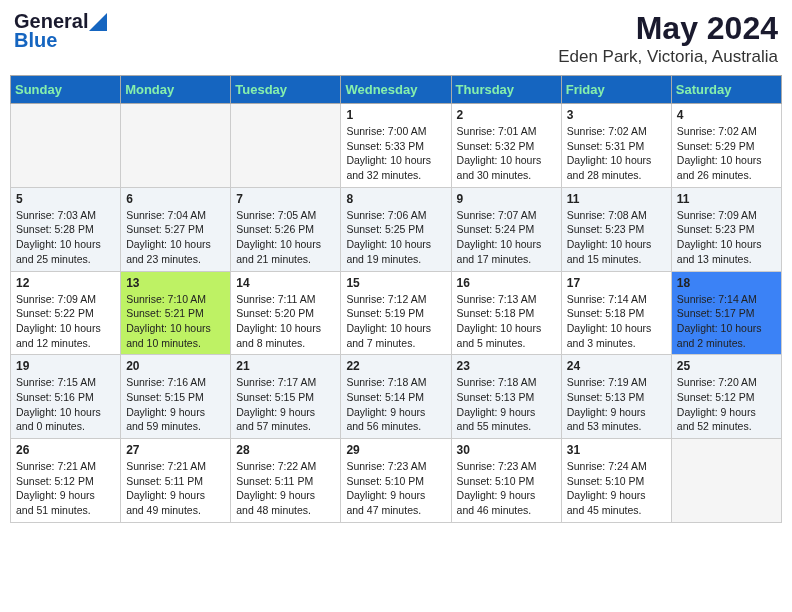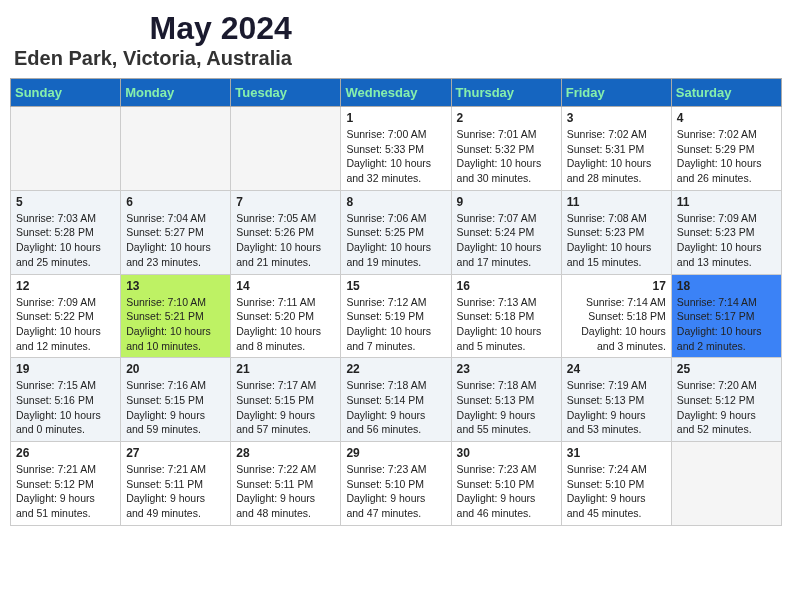--- a/index.html
+++ b/index.html
@@ -28,22 +28,22 @@
     }
     .title-block {
       text-align: right;
     }
     .title-block h1 {
       font-size: 32px;
       font-weight: bold;
       color: #1a1a2e;
     }
     .title-block h2 {
-      font-size: 20px;
-      font-weight: bold;
+      font-size: 17px;
+      font-weight: normal;
       color: #333;
     }
     .calendar {
       width: 100%;
       border-collapse: collapse;
       border: 1px solid #ccc;
     }
     .calendar th {
       background-color: #1565c0;
       color: #86efac;
@@ -79,20 +79,29 @@
       background: #fff;
     }
     tr:nth-child(even) td:not(.header-row) {
       background: #f0f4f8;
     }
   </style>
 </head>
 <body>
 
 <div class="header">
+  <div class="logo">
+    <div class="logo-line">
+      <span style="font-size:20px;font-weight:bold;color:#1a1a2e;">General</span>
+      <svg width="18" height="18" viewBox="0 0 18 18" style="margin-left:1px;">
+        <polygon points="0,18 18,0 18,18" fill="#1565c0"></polygon>
+      </svg>
+    </div>
+    <span style="font-size:20px;font-weight:bold;color:#1565c0;margin-top:-4px;">Blue</span>
+  </div>
   <div class="title-block">
     <h1>May 2024</h1>
     <h2>Eden Park, Victoria, Australia</h2>
   </div>
 </div>
 
 <table class="calendar">
   <thead>
     <tr>
     <th>Sunday</th>
@@ -170,21 +179,21 @@
           <div class="day-info">Sunrise: 7:11 AM<br>Sunset: 5:20 PM<br>Daylight: 10 hours<br>and 8 minutes.</div>
         </td>
         <td style="background: rgb(255, 255, 255);">
           <span class="day-num">15</span>
           <div class="day-info">Sunrise: 7:12 AM<br>Sunset: 5:19 PM<br>Daylight: 10 hours<br>and 7 minutes.</div>
         </td>
         <td style="background: rgb(255, 255, 255);">
           <span class="day-num">16</span>
           <div class="day-info">Sunrise: 7:13 AM<br>Sunset: 5:18 PM<br>Daylight: 10 hours<br>and 5 minutes.</div>
         </td>
-        <td style="background: rgb(255, 255, 255); text-align: right;">
+        <td style="background: rgb(255, 255, 255);">
           <span class="day-num">17</span>
           <div class="day-info">Sunrise: 7:14 AM<br>Sunset: 5:18 PM<br>Daylight: 10 hours<br>and 3 minutes.</div>
         </td>
         <td style="background: #3b82f6;">
           <span class="day-num">18</span>
           <div class="day-info">Sunrise: 7:14 AM<br>Sunset: 5:17 PM<br>Daylight: 10 hours<br>and 2 minutes.</div>
         </td>
       </tr>
       <tr style="background: rgb(240, 244, 248);">
         <td style="background: rgb(240, 244, 248);">

